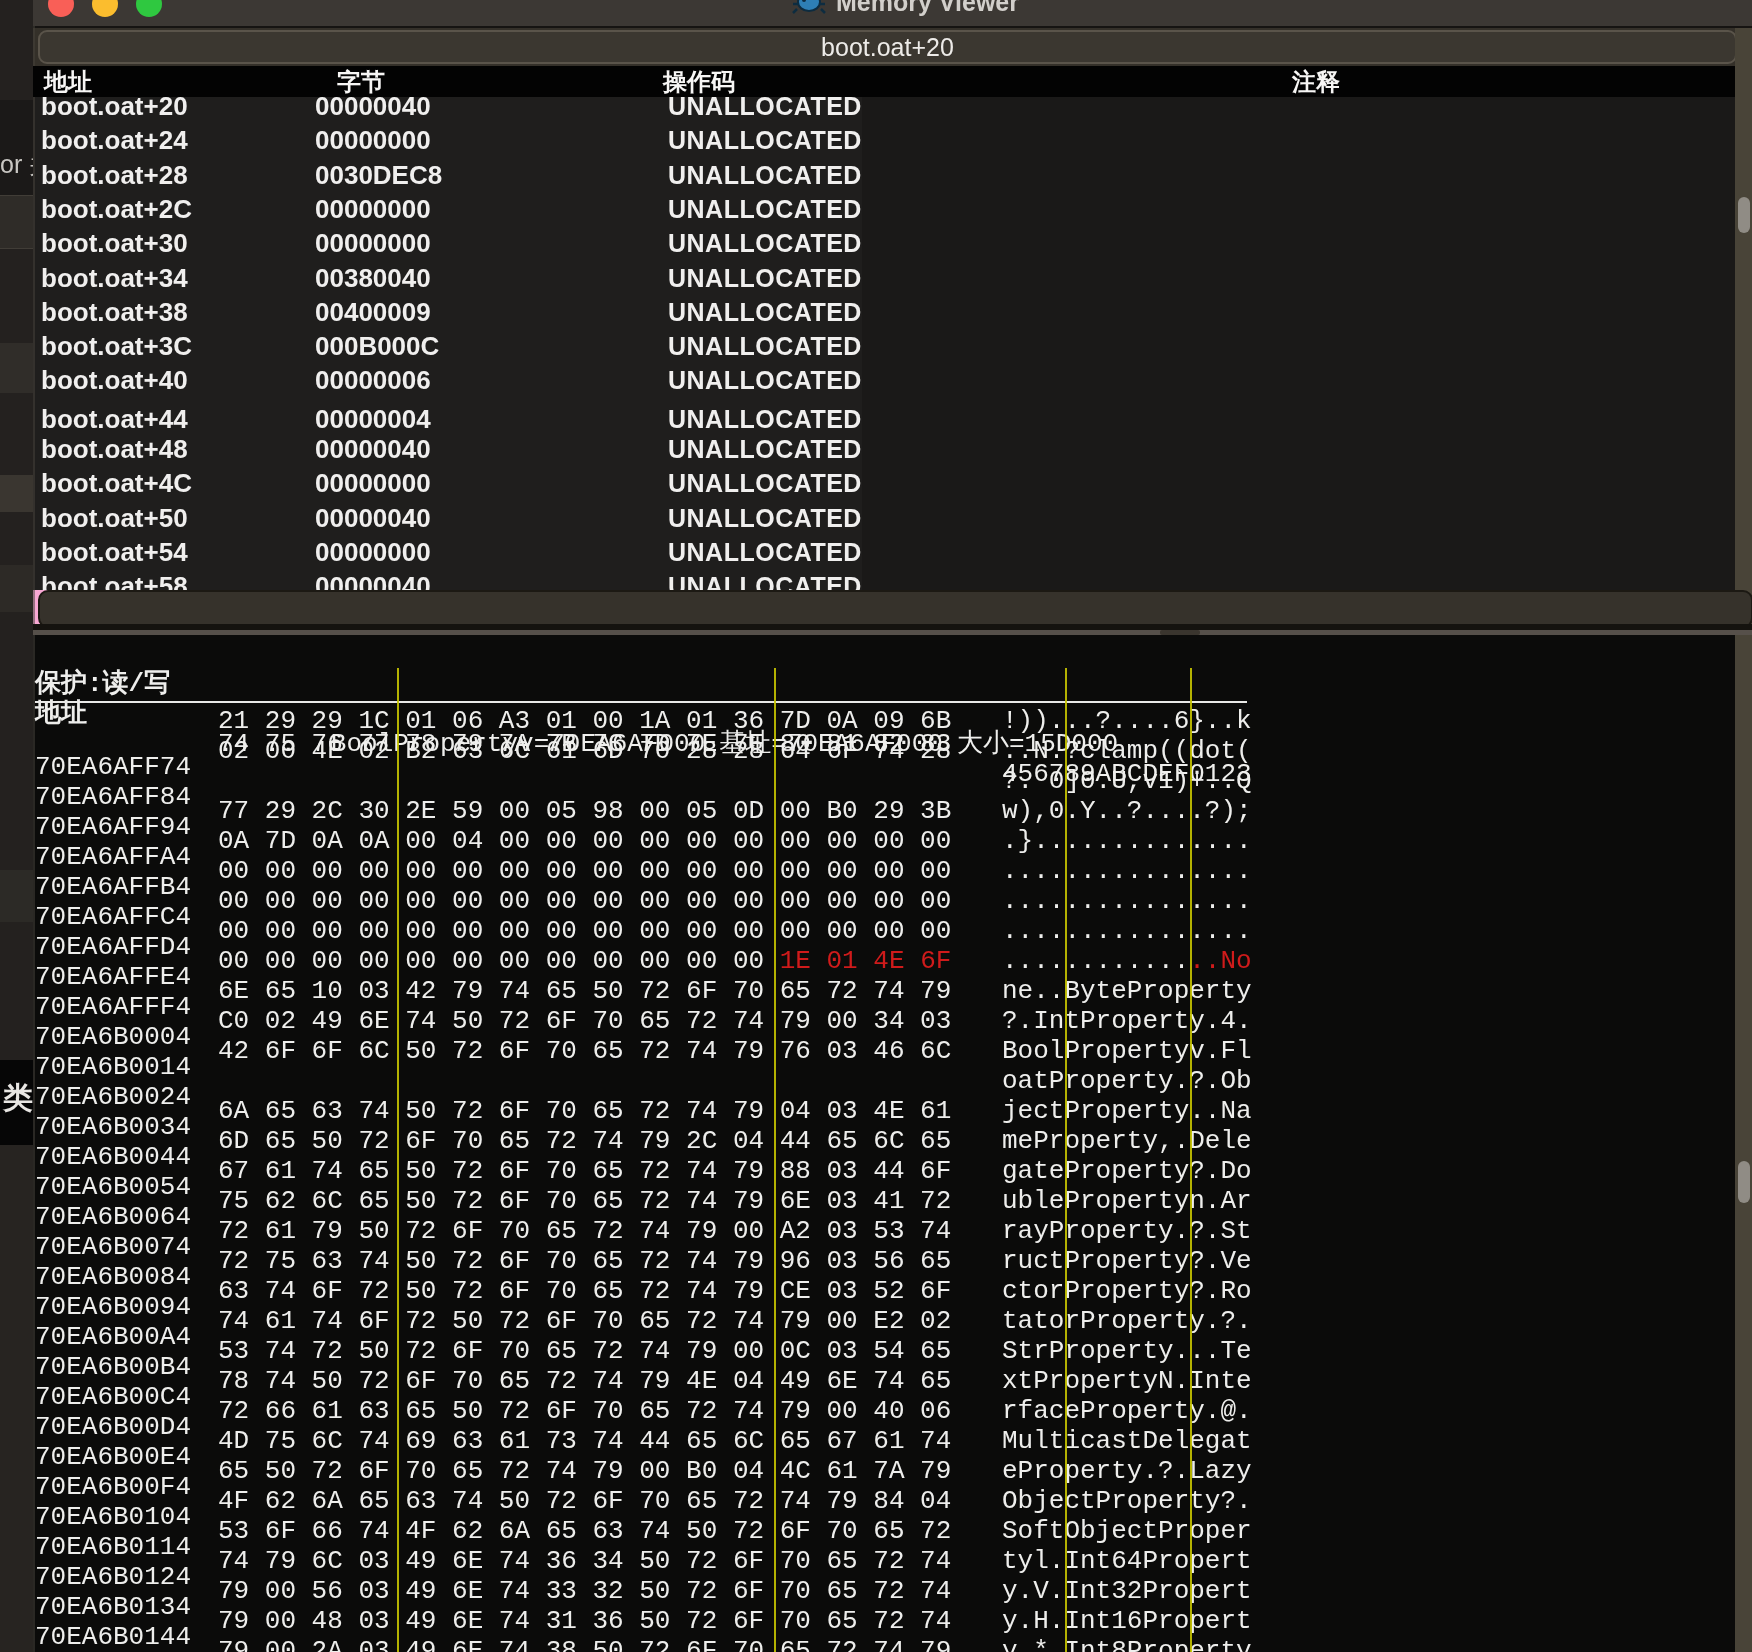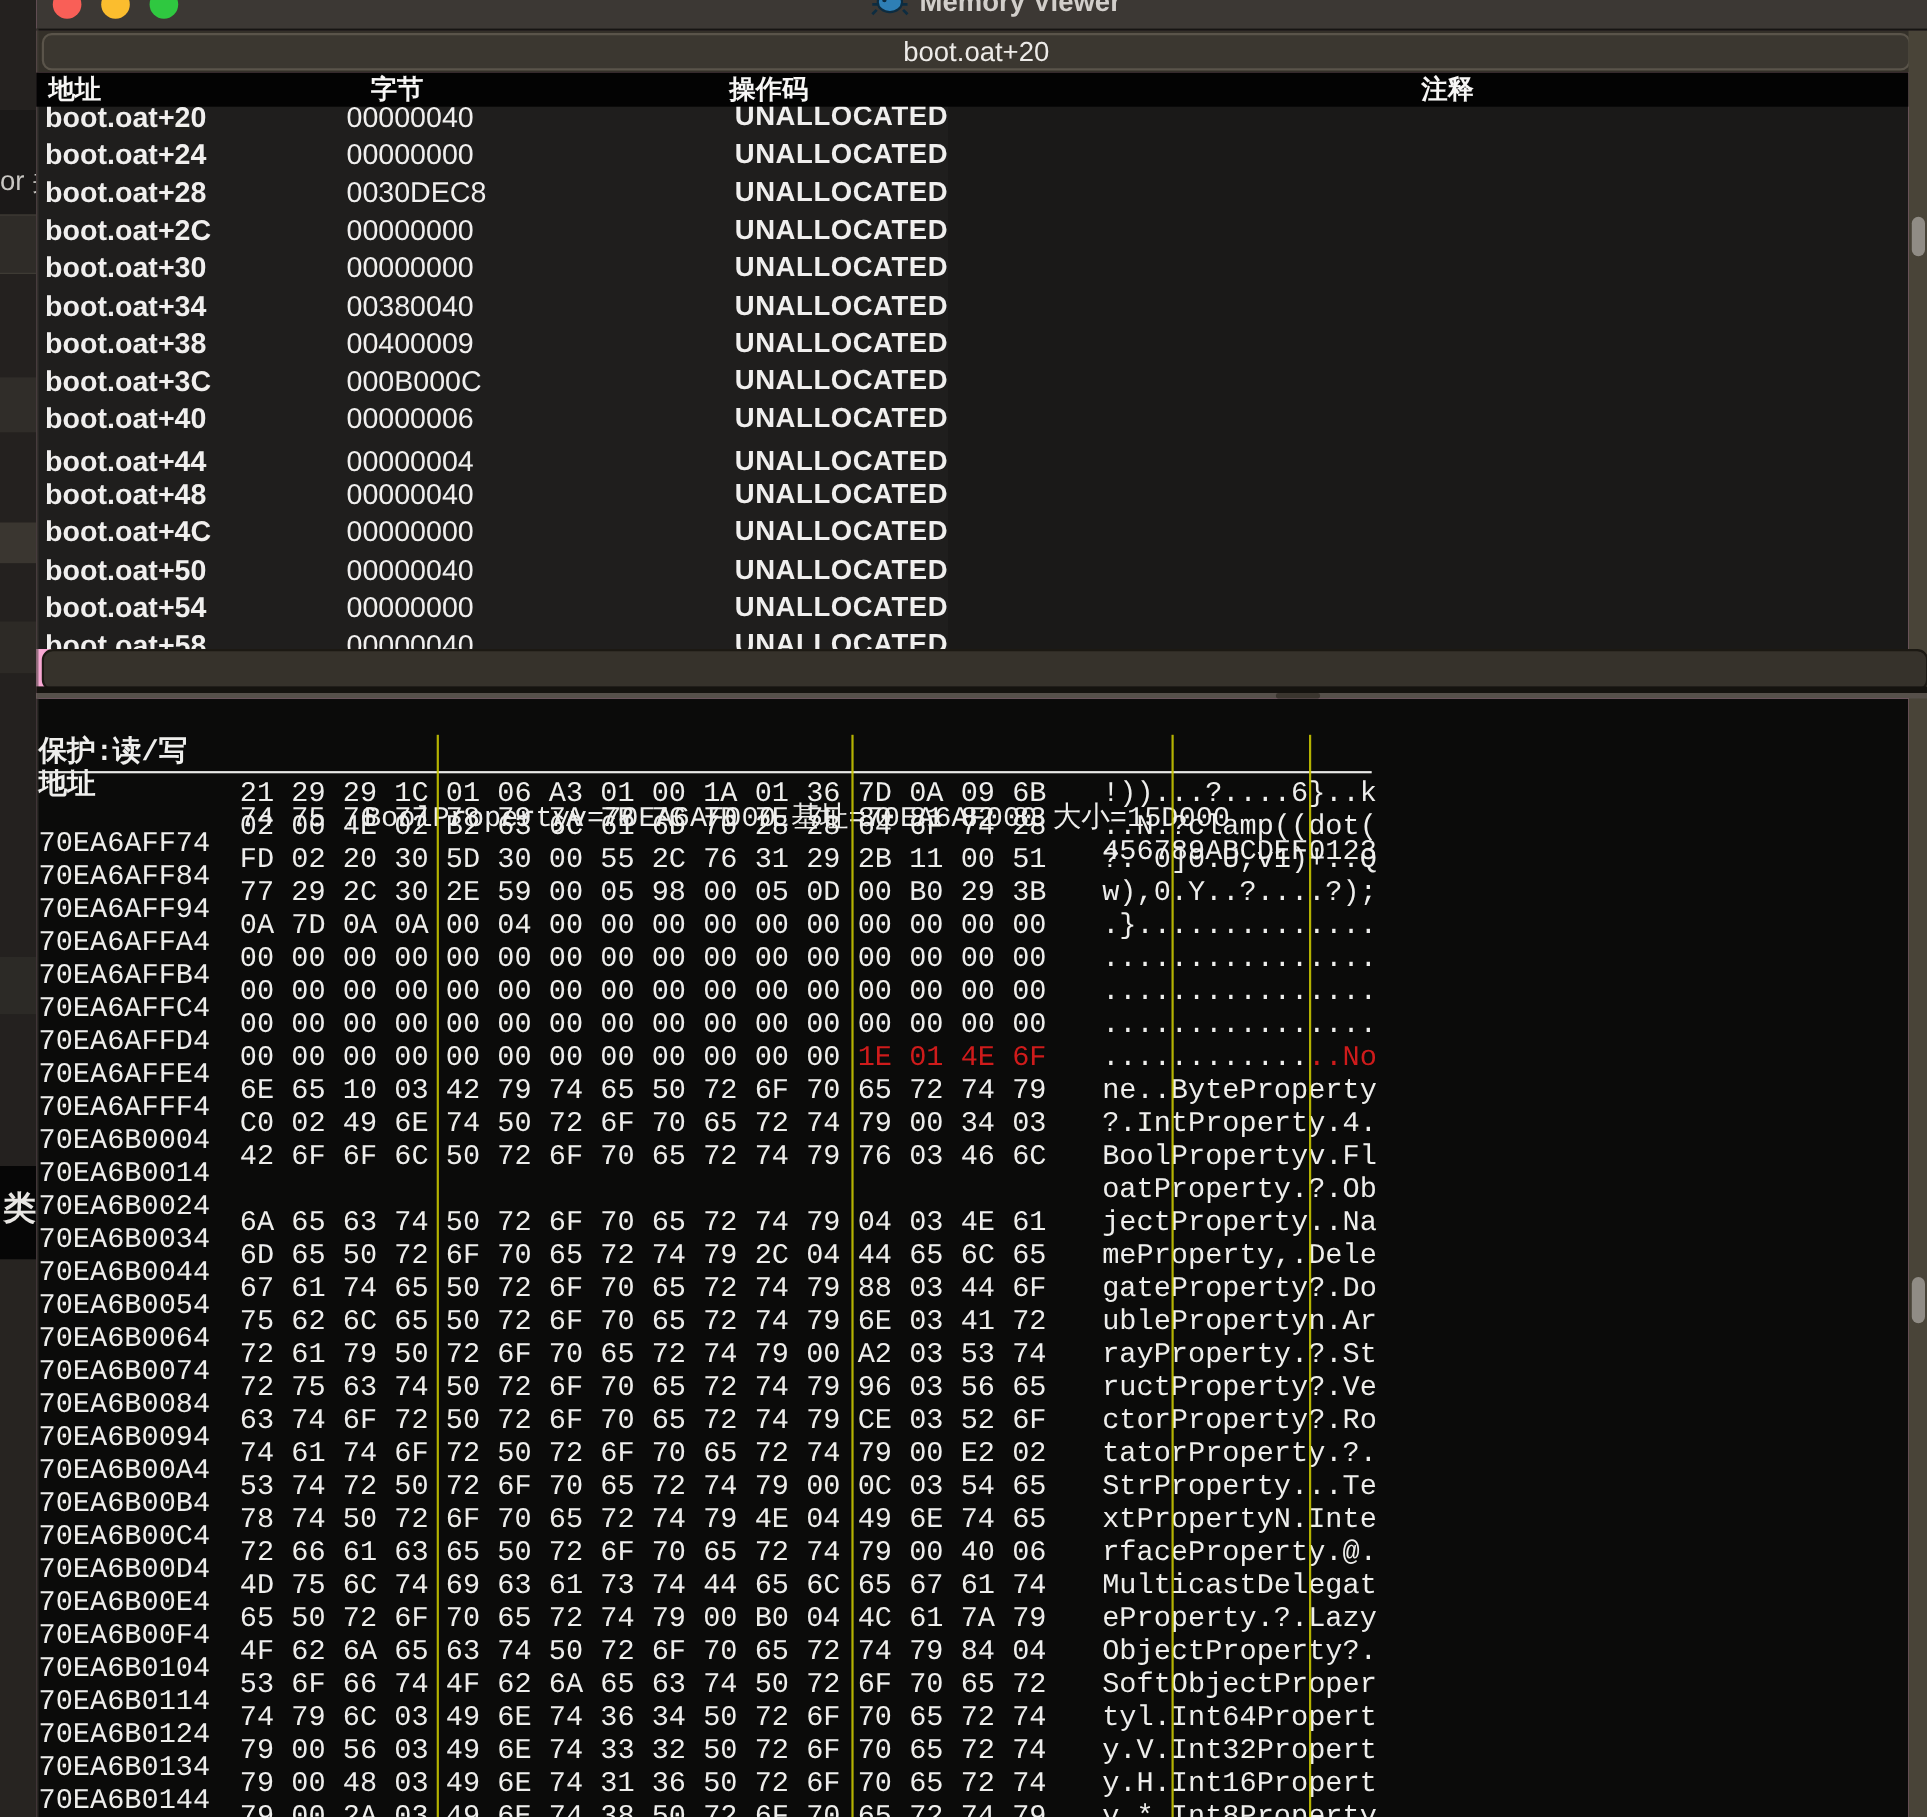--- a/index.html
+++ b/index.html
@@ -27,21 +27,21 @@
   #address-bar{position:absolute;left:5px;top:2px;width:1695px;height:30px;background:#3b3730;border:2px solid #5a544a;border-radius:9px;
     text-align:center;line-height:30px;font-size:25px;color:#edebe8;}
   
   #col-header{position:absolute;left:0;top:66px;width:1702px;height:31px;background:#030303;z-index:5;}
   .col-h{position:absolute;top:0;line-height:31px;font-size:24px;font-weight:700;color:#f7f6f5;}
   
   #disasm-table{position:absolute;left:0;top:66px;width:1702px;height:524px;background:#1a1918;overflow:hidden;}
   #disasm-shade{position:absolute;left:0;top:0;width:829px;height:524px;background:rgba(255,255,255,0.022);}
   .d-row{position:absolute;left:0;width:1702px;height:35px;line-height:35px;color:#f0efee;}
   .d-addr{position:absolute;left:8px;font-size:26px;font-weight:600;}
-  .d-bytes{position:absolute;left:282px;font-size:26px;font-weight:400;}
+  .d-bytes{position:absolute;left:282px;font-size:26px;font-weight:700;}
   .d-op{position:absolute;left:635px;font-size:25px;font-weight:700;letter-spacing:.5px;}
   
   #collapsed-bar{position:absolute;left:5px;top:590px;width:1711px;height:34px;background:#36322b;border:2px solid #1c1913;border-radius:10px;z-index:7;}
   #gap-under-bar{position:absolute;left:0;top:624px;width:1719px;height:6px;background:#15130f;z-index:7;}
   #splitter{position:absolute;left:0;top:630px;width:1719px;height:5px;background:#56504a;z-index:7;}
   #splitter-handle{position:absolute;left:1127px;top:0;width:40px;height:5px;background:#3a352e;border-radius:2px;}
   
   #hex-panel{position:absolute;left:0;top:635px;width:1702px;height:1017px;background:#0b0b0a;overflow:hidden;
     font-family:"Liberation Mono","DejaVu Sans Mono",monospace;font-size:26px;color:#eeeeec;}
   .hexline{position:absolute;height:30px;line-height:30px;white-space:pre;}
@@ -203,21 +203,21 @@
     </div>
     <div class="hexline" id="hex-colhdr">
       <span id="hex-colhdr-addr">地址</span>
       <span id="hex-colhdr-hex">74 75 76 77 78 79 7A 7B 7C 7D 7E 7F 80 81 82 83</span>
       <span id="hex-colhdr-ascii">456789ABCDEF0123</span>
     </div>
     <div id="hex-rule"></div>
     <div id="hex-rows">
         <div class="h-row" style="top: 0px;"><span class="h-addr">70EA6AFF74</span><span class="h-hex">21 29 29 1C 01 06 A3 01 00 1A 01 36 7D 0A 09 6B</span><span class="h-ascii">!))...?....6}..k</span></div>
         <div class="h-row" style="top: 30px;"><span class="h-addr">70EA6AFF84</span><span class="h-hex">02 00 4E 02 B2 63 6C 61 6D 70 28 28 64 6F 74 28</span><span class="h-ascii">..N.?clamp((dot(</span></div>
-        <div class="h-row" style="top: 60px;"><span class="h-addr">70EA6AFF94</span><span class="h-hex">FD 02 20 30 5D 30 00 55 2C 76 31 29 2B 11 00 51</span><span class="h-ascii">?. 0]0.U,v1)+..Q</span></div>
+        <div class="h-row" style="top: 60px;"><span class="h-addr">70EA6AFF94</span><span class="h-ascii">?. 0]0.U,v1)+..Q</span></div>
         <div class="h-row" style="top: 90px;"><span class="h-addr">70EA6AFFA4</span><span class="h-hex">77 29 2C 30 2E 59 00 05 98 00 05 0D 00 B0 29 3B</span><span class="h-ascii">w),0.Y..?....?);</span></div>
         <div class="h-row" style="top: 120px;"><span class="h-addr">70EA6AFFB4</span><span class="h-hex">0A 7D 0A 0A 00 04 00 00 00 00 00 00 00 00 00 00</span><span class="h-ascii">.}..............</span></div>
         <div class="h-row" style="top: 150px;"><span class="h-addr">70EA6AFFC4</span><span class="h-hex">00 00 00 00 00 00 00 00 00 00 00 00 00 00 00 00</span><span class="h-ascii">................</span></div>
         <div class="h-row" style="top: 180px;"><span class="h-addr">70EA6AFFD4</span><span class="h-hex">00 00 00 00 00 00 00 00 00 00 00 00 00 00 00 00</span><span class="h-ascii">................</span></div>
         <div class="h-row" style="top: 210px;"><span class="h-addr">70EA6AFFE4</span><span class="h-hex">00 00 00 00 00 00 00 00 00 00 00 00 00 00 00 00</span><span class="h-ascii">................</span></div>
         <div class="h-row" style="top: 240px;"><span class="h-addr">70EA6AFFF4</span><span class="h-hex">00 00 00 00 00 00 00 00 00 00 00 00 <span class="hl-red">1E 01 4E 6F</span></span><span class="h-ascii">............<span class="hl-red">..No</span></span></div>
         <div class="h-row" style="top: 270px;"><span class="h-addr">70EA6B0004</span><span class="h-hex">6E 65 10 03 42 79 74 65 50 72 6F 70 65 72 74 79</span><span class="h-ascii">ne..ByteProperty</span></div>
         <div class="h-row" style="top: 300px;"><span class="h-addr">70EA6B0014</span><span class="h-hex">C0 02 49 6E 74 50 72 6F 70 65 72 74 79 00 34 03</span><span class="h-ascii">?.IntProperty.4.</span></div>
         <div class="h-row" style="top: 330px;"><span class="h-addr">70EA6B0024</span><span class="h-hex">42 6F 6F 6C 50 72 6F 70 65 72 74 79 76 03 46 6C</span><span class="h-ascii">BoolPropertyv.Fl</span></div>
         <div class="h-row" style="top: 360px;"><span class="h-addr">70EA6B0034</span><span class="h-ascii">oatProperty.?.Ob</span></div>

